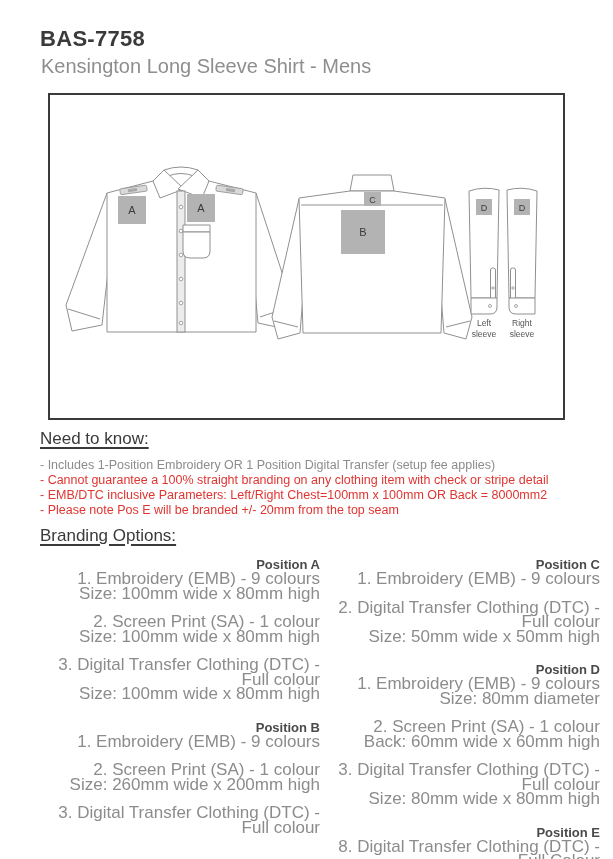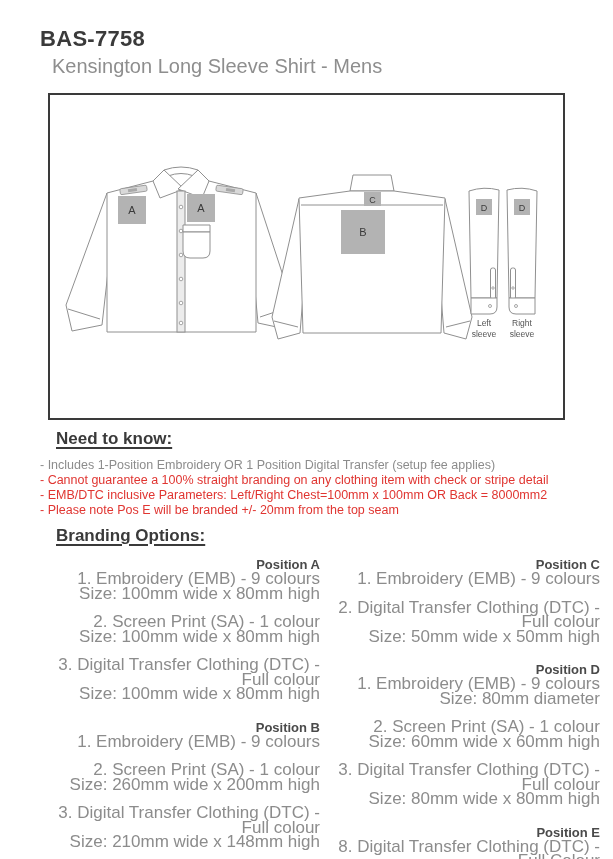--- a/index.html
+++ b/index.html
@@ -2,38 +2,38 @@
 <html style="--heading_text: #3a3a3a; --subtitle_text: #8e8e8e; --body_text: #8c8c8c; --red_text: #e03531; --marker_fill: #b3b3b3; --outline: #909090;"><head>
 <meta charset="utf-8">
 <style>
   html,body{margin:0;padding:0;background:#fff;}
   body{width:613px;height:859px;font-family:"Liberation Sans",sans-serif;position:relative;overflow:hidden;}
 
   .page{position:relative;width:613px;height:859px;background:#fff;padding-left:24px;}
 
   .hdr{position:absolute;left:40px;top:26px;}
   .product-code{margin:0;font-size:22px;font-weight:bold;color:var(--heading_text,#3a3a3a);letter-spacing:.3px;}
-  .product-name{margin:3px 0 0 12px;font-size:20px;font-weight:400;color:var(--subtitle_text,#8e8e8e);}
+  .product-name{margin:3px 0 0 1px;font-size:20px;font-weight:400;color:var(--subtitle_text,#8e8e8e);}
 
   .diagram-box{position:absolute;left:48px;top:93px;width:513px;height:323px;border:2px solid var(--heading_text,#3a3a3a);background:#fff;}
   .diagram-box svg{display:block;width:513px;height:323px;}
 
   .ln{fill:#fff;stroke:var(--outline,#909090);stroke-width:1;stroke-linejoin:round;}
   .detail{fill:none;stroke:var(--outline,#909090);stroke-width:1;}
   .fillgrey{fill:#ececec;stroke:var(--outline,#909090);stroke-width:1;}
   .epa{fill:#d9d9d9;stroke:var(--outline,#909090);stroke-width:.8;}
   .epa-in{fill:#a9a9a9;stroke:none;}
   .btn{fill:#fff;stroke:var(--outline,#909090);stroke-width:.8;}
   .marker{fill:var(--marker_fill,#b3b3b3);stroke:none;}
   .marker-letter{fill:#3a3a3a;font-size:11px;text-anchor:middle;}
   .marker-letter.small{font-size:9px;}
   .sleeve-label{fill:#555;font-size:8.5px;text-anchor:middle;}
 
   .need-to-know{position:absolute;left:40px;top:429px;width:545px;}
-  .section-heading{margin:0 0 9px 16px;font-size:17px;font-weight:bold;color:var(--heading_text,#3a3a3a);
+  .section-heading{margin:0 0 9px 0;font-size:17px;font-weight:normal;color:var(--heading_text,#3a3a3a);
       text-decoration:underline;text-decoration-thickness:2px;text-underline-offset:3px;}
   .ntk-line{margin:0 0 .5px 0;font-size:12.5px;line-height:14.5px;}
   .ntk-line.gray{color:var(--body_text,#8c8c8c);}
   .ntk-line.red{color:var(--red_text,#e03531);}
 
   .branding{position:absolute;left:40px;top:526px;width:548px;}
   .columns{display:flex;margin-top:11px;}
   .col{width:280px;flex:0 0 280px;}
   .position{margin-bottom:18px;text-align:right;}
   .pos-title{font-size:13px;line-height:15px;font-weight:bold;color:#4a4a4a;}
@@ -188,21 +188,20 @@
             <div class="pos-title">Position B</div>
             <div class="option">
               <div class="opt-line1">1. Embroidery (EMB) - 9 colours</div>
             </div>
             <div class="option">
               <div class="opt-line1">2. Screen Print (SA) - 1 colour</div>
               <div class="opt-line2">Size: 260mm wide x 200mm high</div>
             </div>
             <div class="option">
               <div class="opt-line1">3. Digital Transfer Clothing (DTC) - Full colour</div>
-              <div class="opt-line2">Size: 210mm wide x 148mm high</div>
             </div>
           </div>
         </div>
         <div class="col">
           <div class="position">
             <div class="pos-title">Position C</div>
             <div class="option">
               <div class="opt-line1">1. Embroidery (EMB) - 9 colours</div>
             </div>
             <div class="option">
@@ -211,21 +210,21 @@
             </div>
           </div>
           <div class="position">
             <div class="pos-title">Position D</div>
             <div class="option">
               <div class="opt-line1">1. Embroidery (EMB) - 9 colours</div>
               <div class="opt-line2">Size: 80mm diameter</div>
             </div>
             <div class="option">
               <div class="opt-line1">2. Screen Print (SA) - 1 colour</div>
-              <div class="opt-line2">Size: 60mm wide x 60mm high</div>
+              <div class="opt-line2">Back: 60mm wide x 60mm high</div>
             </div>
             <div class="option">
               <div class="opt-line1">3. Digital Transfer Clothing (DTC) - Full colour</div>
               <div class="opt-line2">Size: 80mm wide x 80mm high</div>
             </div>
           </div>
           <div class="position">
             <div class="pos-title">Position E</div>
             <div class="option">
               <div class="opt-line1">8. Digital Transfer Clothing (DTC) - Full Colour</div>

